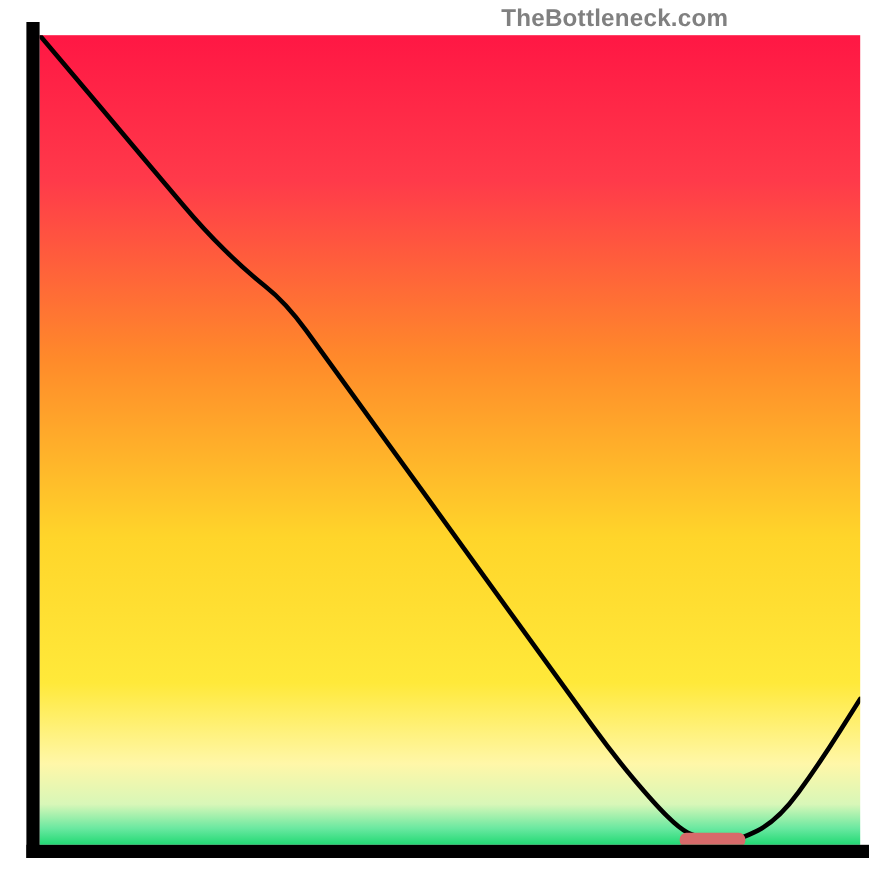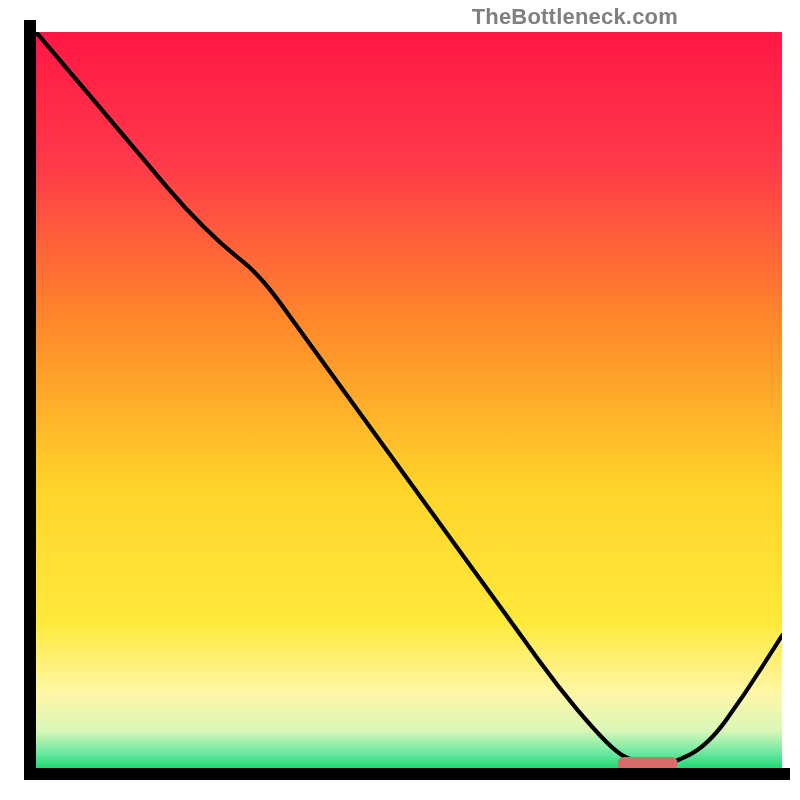--- a/index.html
+++ b/index.html
@@ -8,21 +8,20 @@
     width: 800px;
     height: 800px;
     background: #ffffff;
     font-family: Arial, Helvetica, sans-serif;
     overflow: hidden;
   }
   .container {
     position: relative;
     width: 680px;
     height: 800px;
-    padding-left: 16px;
   }
   .attribution {
     position: absolute;
     top: 4px;
     right: 18px;
     font-size: 22px;
     font-weight: bold;
     color: #808080;
     letter-spacing: 0.2px;
   }

